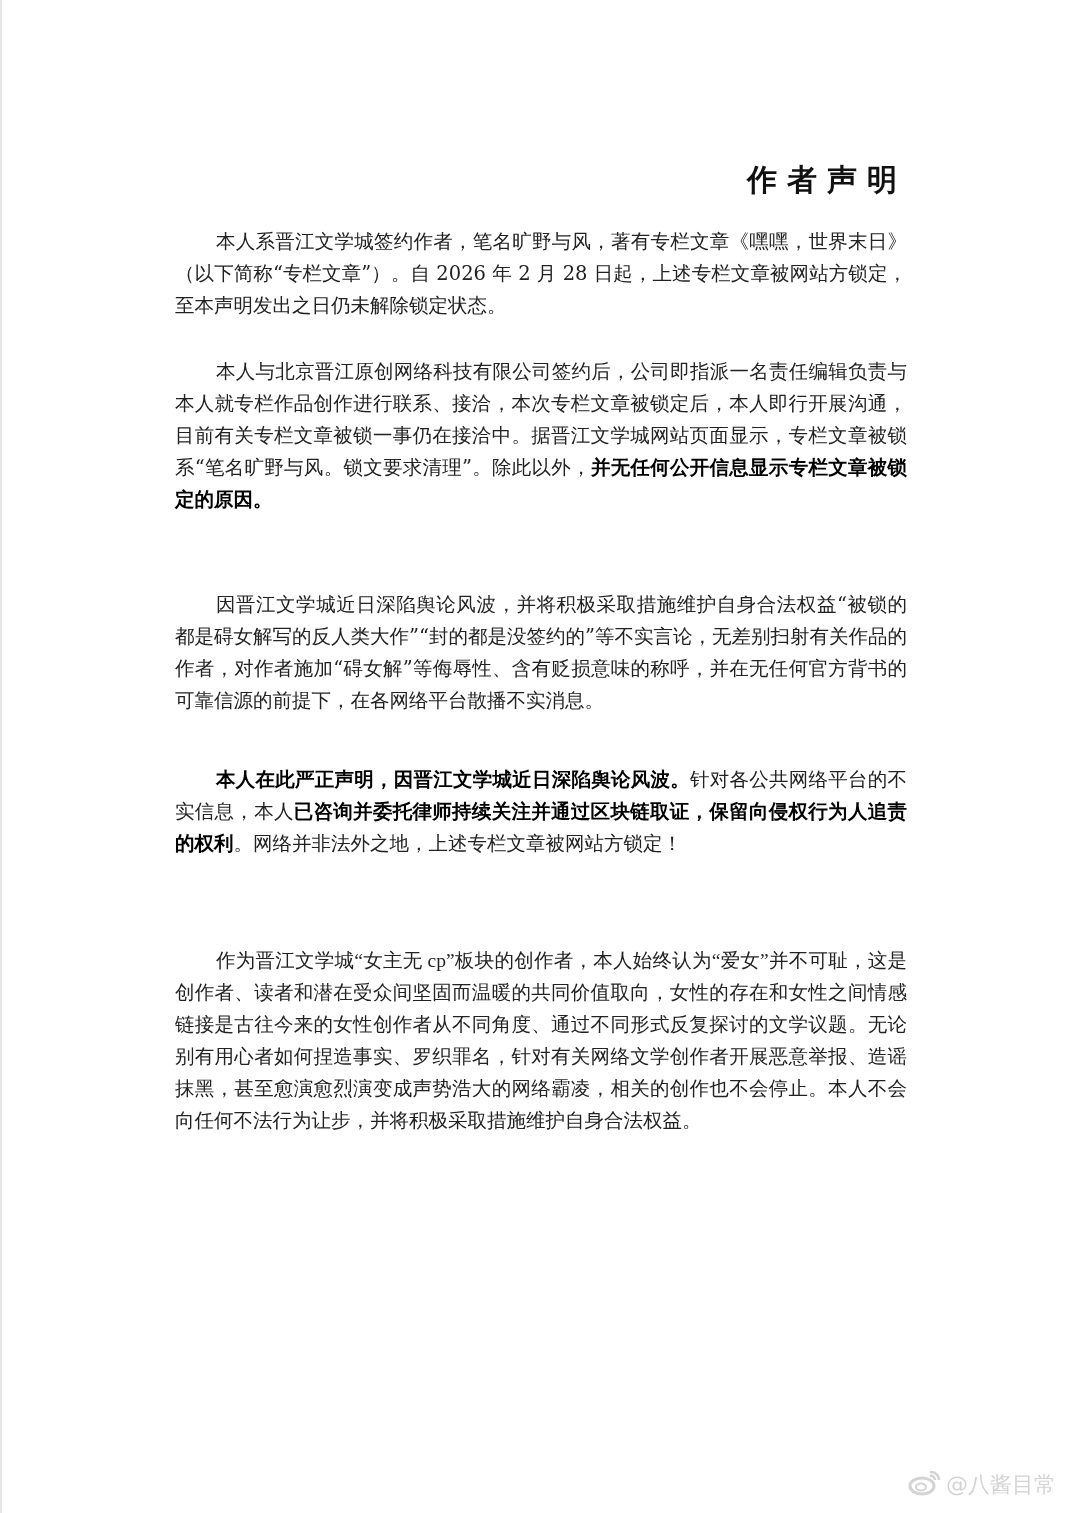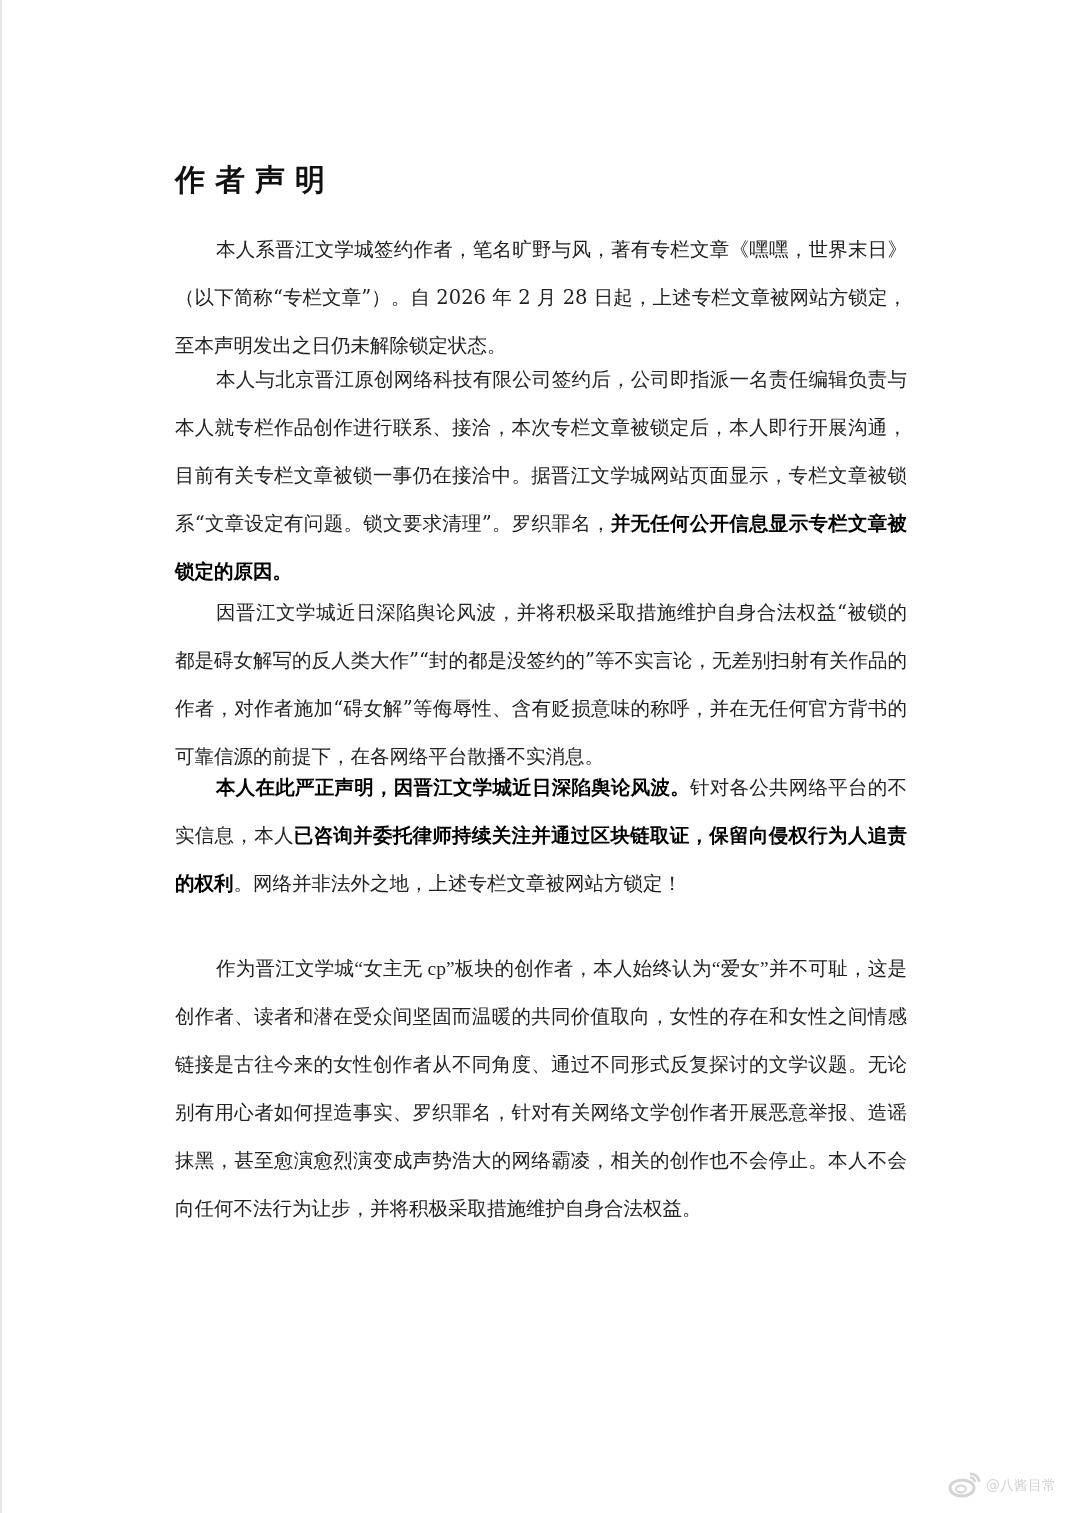--- a/index.html
+++ b/index.html
@@ -7,56 +7,56 @@
       width: 1080px; height: 1513px; position: relative; overflow: hidden;
       font-family: "DejaVu Serif", "Liberation Serif", serif;
       color: #1a1a1a;
     }
     .edge-left { position: absolute; left: 0; top: 0; width: 2px; height: 100%; background: #e6e6e6; }
     .page {
       position: absolute; left: 175px; top: 0; width: 732px;
     }
     .title {
       position: absolute; top: 160px; left: 0; width: 732px;
-      text-align: left;
+      text-align: right;
       font-family: "DejaVu Sans", "Liberation Sans", sans-serif;
       font-weight: bold; font-size: 30px; letter-spacing: 10px; color: #111;
     }
     .para {
       position: absolute; left: 0; width: 732px;
-      font-size: 19.5px; line-height: 48px; text-align: justify;
+      font-size: 19.5px; line-height: 32px; text-align: justify;
       text-indent: 41px; margin: 0; color: #222;
     }
     .para b { font-family: "DejaVu Sans", "Liberation Sans", sans-serif; font-weight: bold; color: #000; }
     .p1 { top: 226px; }
     .p2 { top: 356px; }
     .p3 { top: 589px; }
     .p4 { top: 764px; }
     .p5 { top: 945px; font-family: Liberation Serif, serif; }
     .watermark {
       position: absolute; right: 24px; bottom: 12px;
       display: flex; align-items: center; gap: 4px;
-      color: #d4d4d4; font-family: "DejaVu Sans", "Liberation Sans", sans-serif; font-size: 14px;
+      color: #d4d4d4; font-family: "DejaVu Sans", "Liberation Sans", sans-serif; font-size: 22px;
     }
     .weibo-icon { width: 34px; height: 28px; }
   </style>
 </head>
 <body>
 
 <div class="edge-left"></div>
 
 <div class="page">
   <div class="title">作者声明</div>
 
   <p class="para p1">
     <span>本人系晋江文学城签约作者，笔名旷野与风，著有专栏文章《嘿嘿，世界末日》（以下简称“专栏文章”）。自 2026 年 2 月 28 日起，上述专栏文章被网站方锁定，至本声明发出之日仍未解除锁定状态。</span>
   </p>
 
   <p class="para p2">
-    <span>本人与北京晋江原创网络科技有限公司签约后，公司即指派一名责任编辑负责与本人就专栏作品创作进行联系、接洽，本次专栏文章被锁定后，本人即行开展沟通，目前有关专栏文章被锁一事仍在接洽中。据晋江文学城网站页面显示，专栏文章被锁系“文章设定有问题。锁文要求清理”。罗织罪名，</span><b>并无任何公开信息显示专栏文章被锁定的原因。</b>
+    <span>本人与北京晋江原创网络科技有限公司签约后，公司即指派一名责任编辑负责与本人就专栏作品创作进行联系、接洽，本次专栏文章被锁定后，本人即行开展沟通，目前有关专栏文章被锁一事仍在接洽中。据晋江文学城网站页面显示，专栏文章被锁系“笔名旷野与风。锁文要求清理”。除此以外，</span><b>并无任何公开信息显示专栏文章被锁定的原因。</b>
   </p>
 
   <p class="para p3">
     <span>因晋江文学城近日深陷舆论风波，并将积极采取措施维护自身合法权益“被锁的都是碍女解写的反人类大作”“封的都是没签约的”等不实言论，无差别扫射有关作品的作者，对作者施加“碍女解”等侮辱性、含有贬损意味的称呼，并在无任何官方背书的可靠信源的前提下，在各网络平台散播不实消息。</span>
   </p>
 
   <p class="para p4">
     <b>本人在此严正声明，因晋江文学城近日深陷舆论风波。</b><span>针对各公共网络平台的不实信息，本人</span><b>已咨询并委托律师持续关注并通过区块链取证，保留向侵权行为人追责的权利</b><span>。网络并非法外之地，上述专栏文章被网站方锁定！</span>
   </p>
 

